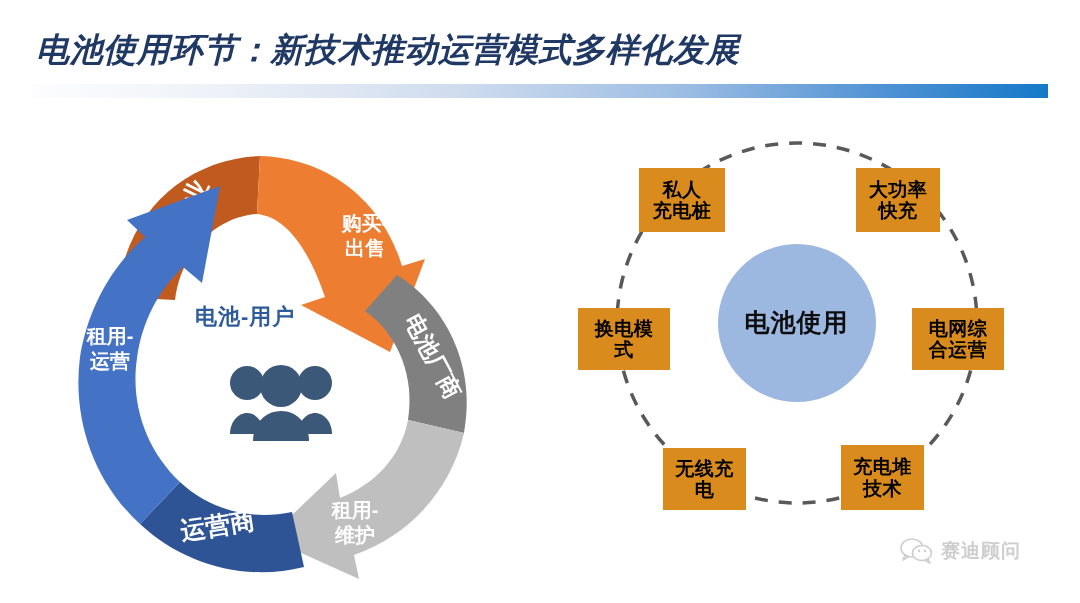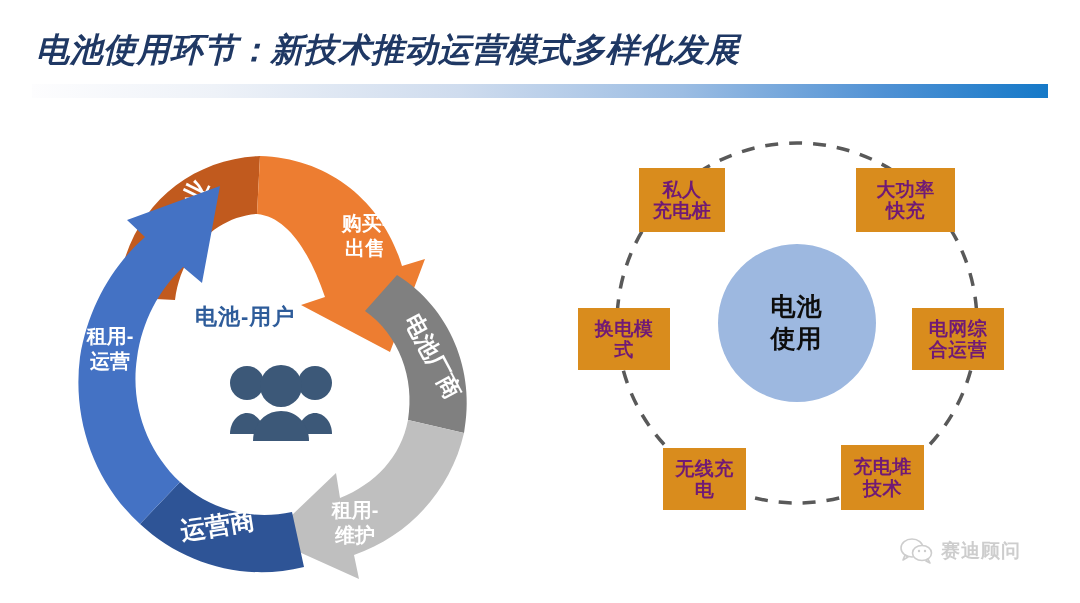--- a/index.html
+++ b/index.html
@@ -81,49 +81,49 @@
   }
   #right-diagram svg { display:block; position:absolute; left:0; top:0; }
 
   .hub-circle-label {
     position: absolute;
     left: 158px;
     top: 104px;
     width: 157px;
     height: 157px;
     display: flex;
-    flex-direction: column;
+    flex-direction: row;
     align-items: center;
     justify-content: center;
     font-size: 25px;
     font-weight: bold;
     color: #0d0d0d;
     line-height: 1.25;
     letter-spacing: 1px;
   }
   .hub-tag {
     position: absolute;
     background: #D98C1D;
-    color: #701a75;
+    color: #000000;
     font-size: 19px;
     font-weight: bold;
     line-height: 1.12;
     text-align: center;
     display: flex;
     align-items: center;
     justify-content: center;
     padding: 16px 7px;
     box-sizing: border-box;
     letter-spacing: 0.5px;
   }
   .hub-tag span { display:block; }
 
   
   #tag-private    { left: 79px;  top: 28px;  width: 86px;  height: 64px; }
-  #tag-fastcharge { left: 296px; top: 28px;  width: 99px;  height: 64px; }
+  #tag-fastcharge { left: 296px; top: 28px;  width: 84px;  height: 64px; }
   #tag-swap       { left: 18px;  top: 168px; width: 92px;  height: 62px; }
   #tag-grid       { left: 352px; top: 168px; width: 92px;  height: 62px; }
   #tag-wireless   { left: 103px; top: 308px; width: 83px;  height: 62px; }
   #tag-stack      { left: 281px; top: 305px; width: 83px;  height: 65px; }
 
   
   #watermark {
     position: absolute;
     left: 900px;
     top: 538px;

